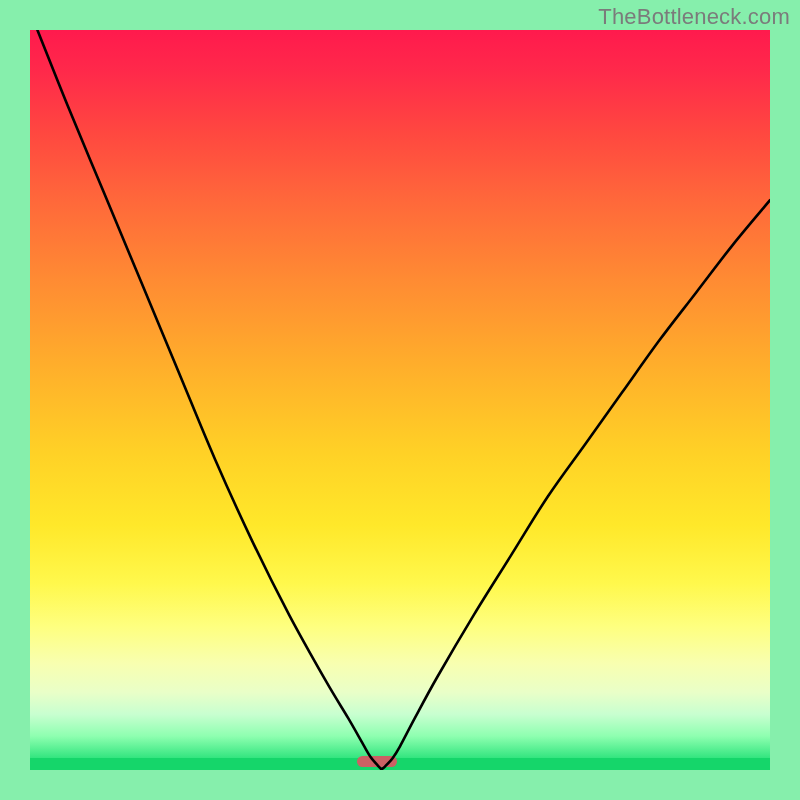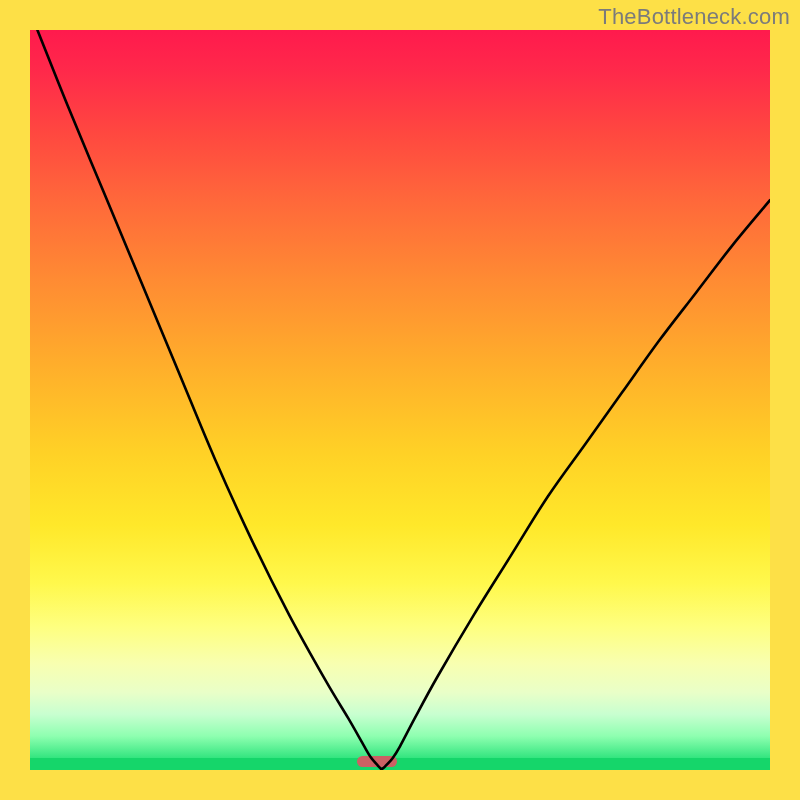--- a/index.html
+++ b/index.html
@@ -9,21 +9,21 @@
     height: 800px;
     background: #000;
     overflow: hidden;
     font-family: Arial, Helvetica, sans-serif;
   }
   .frame {
     position: absolute;
     left: 0; top: 0;
     width: 800px;
     height: 800px;
-    background: #fde047;
+    background: #86efac;
   }
   .plot {
     position: absolute;
     left: 30px;
     top: 30px;
     width: 740px;
     height: 740px;
     overflow: hidden;
   }
   .gradient {

